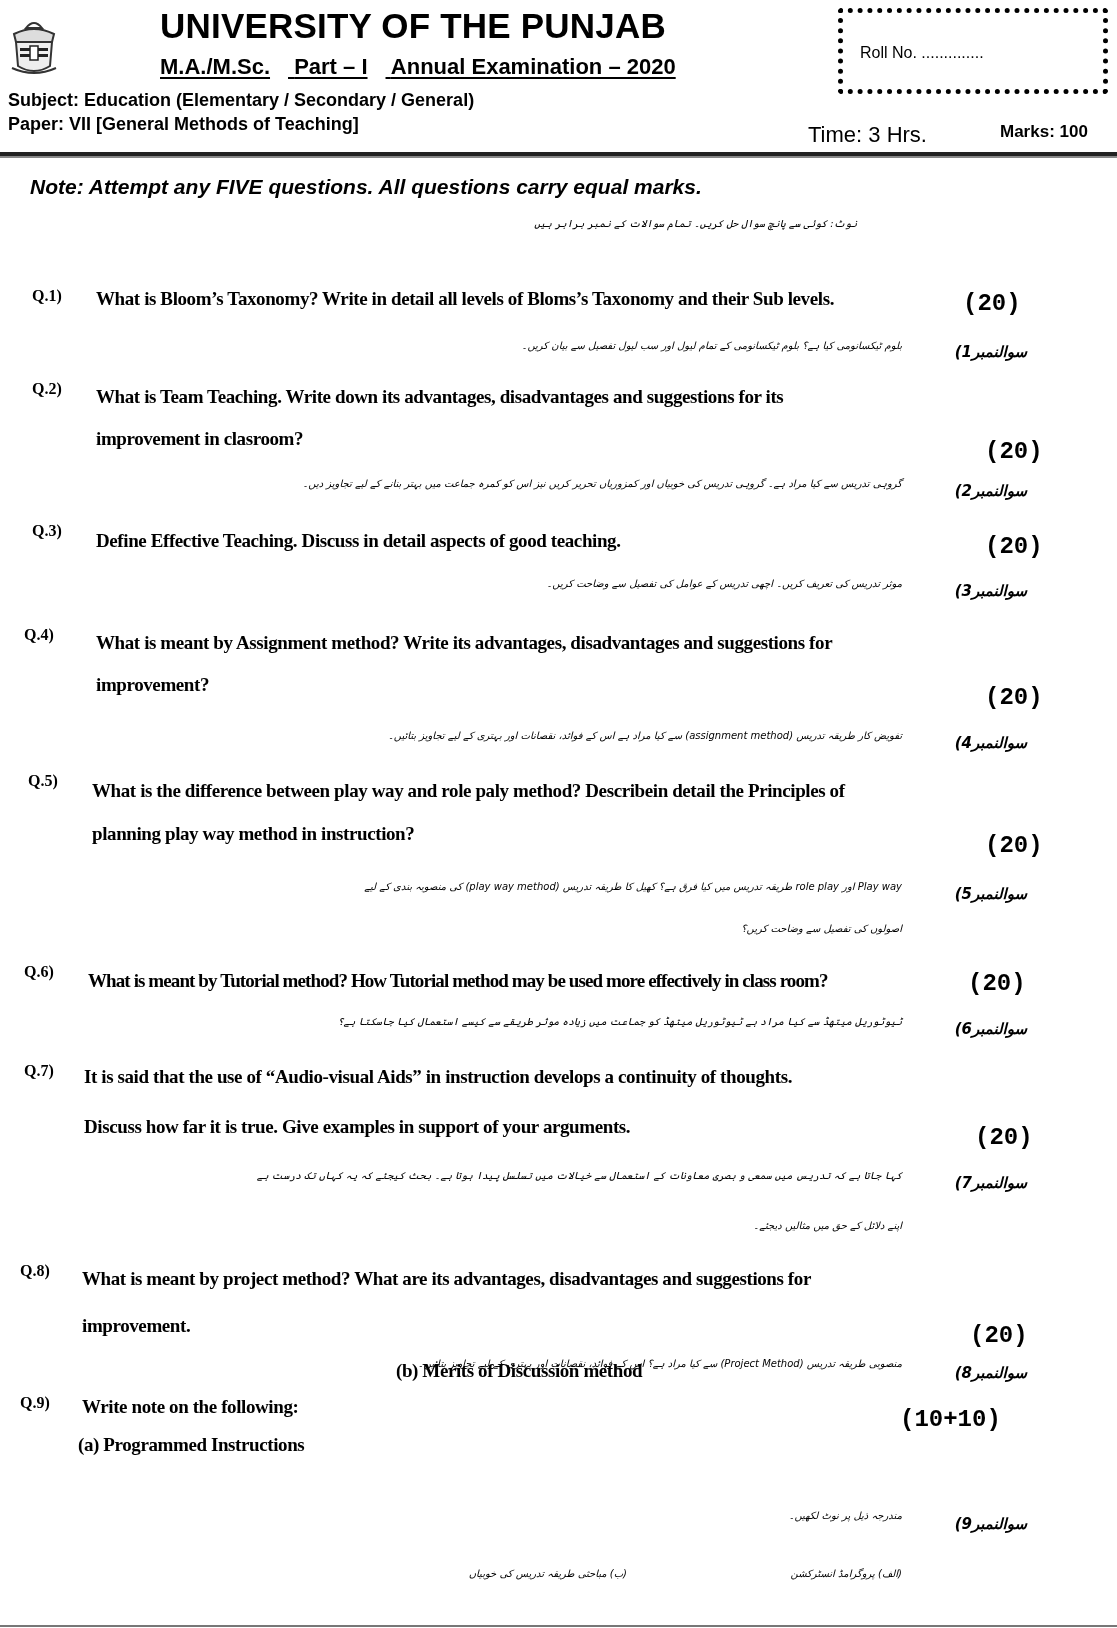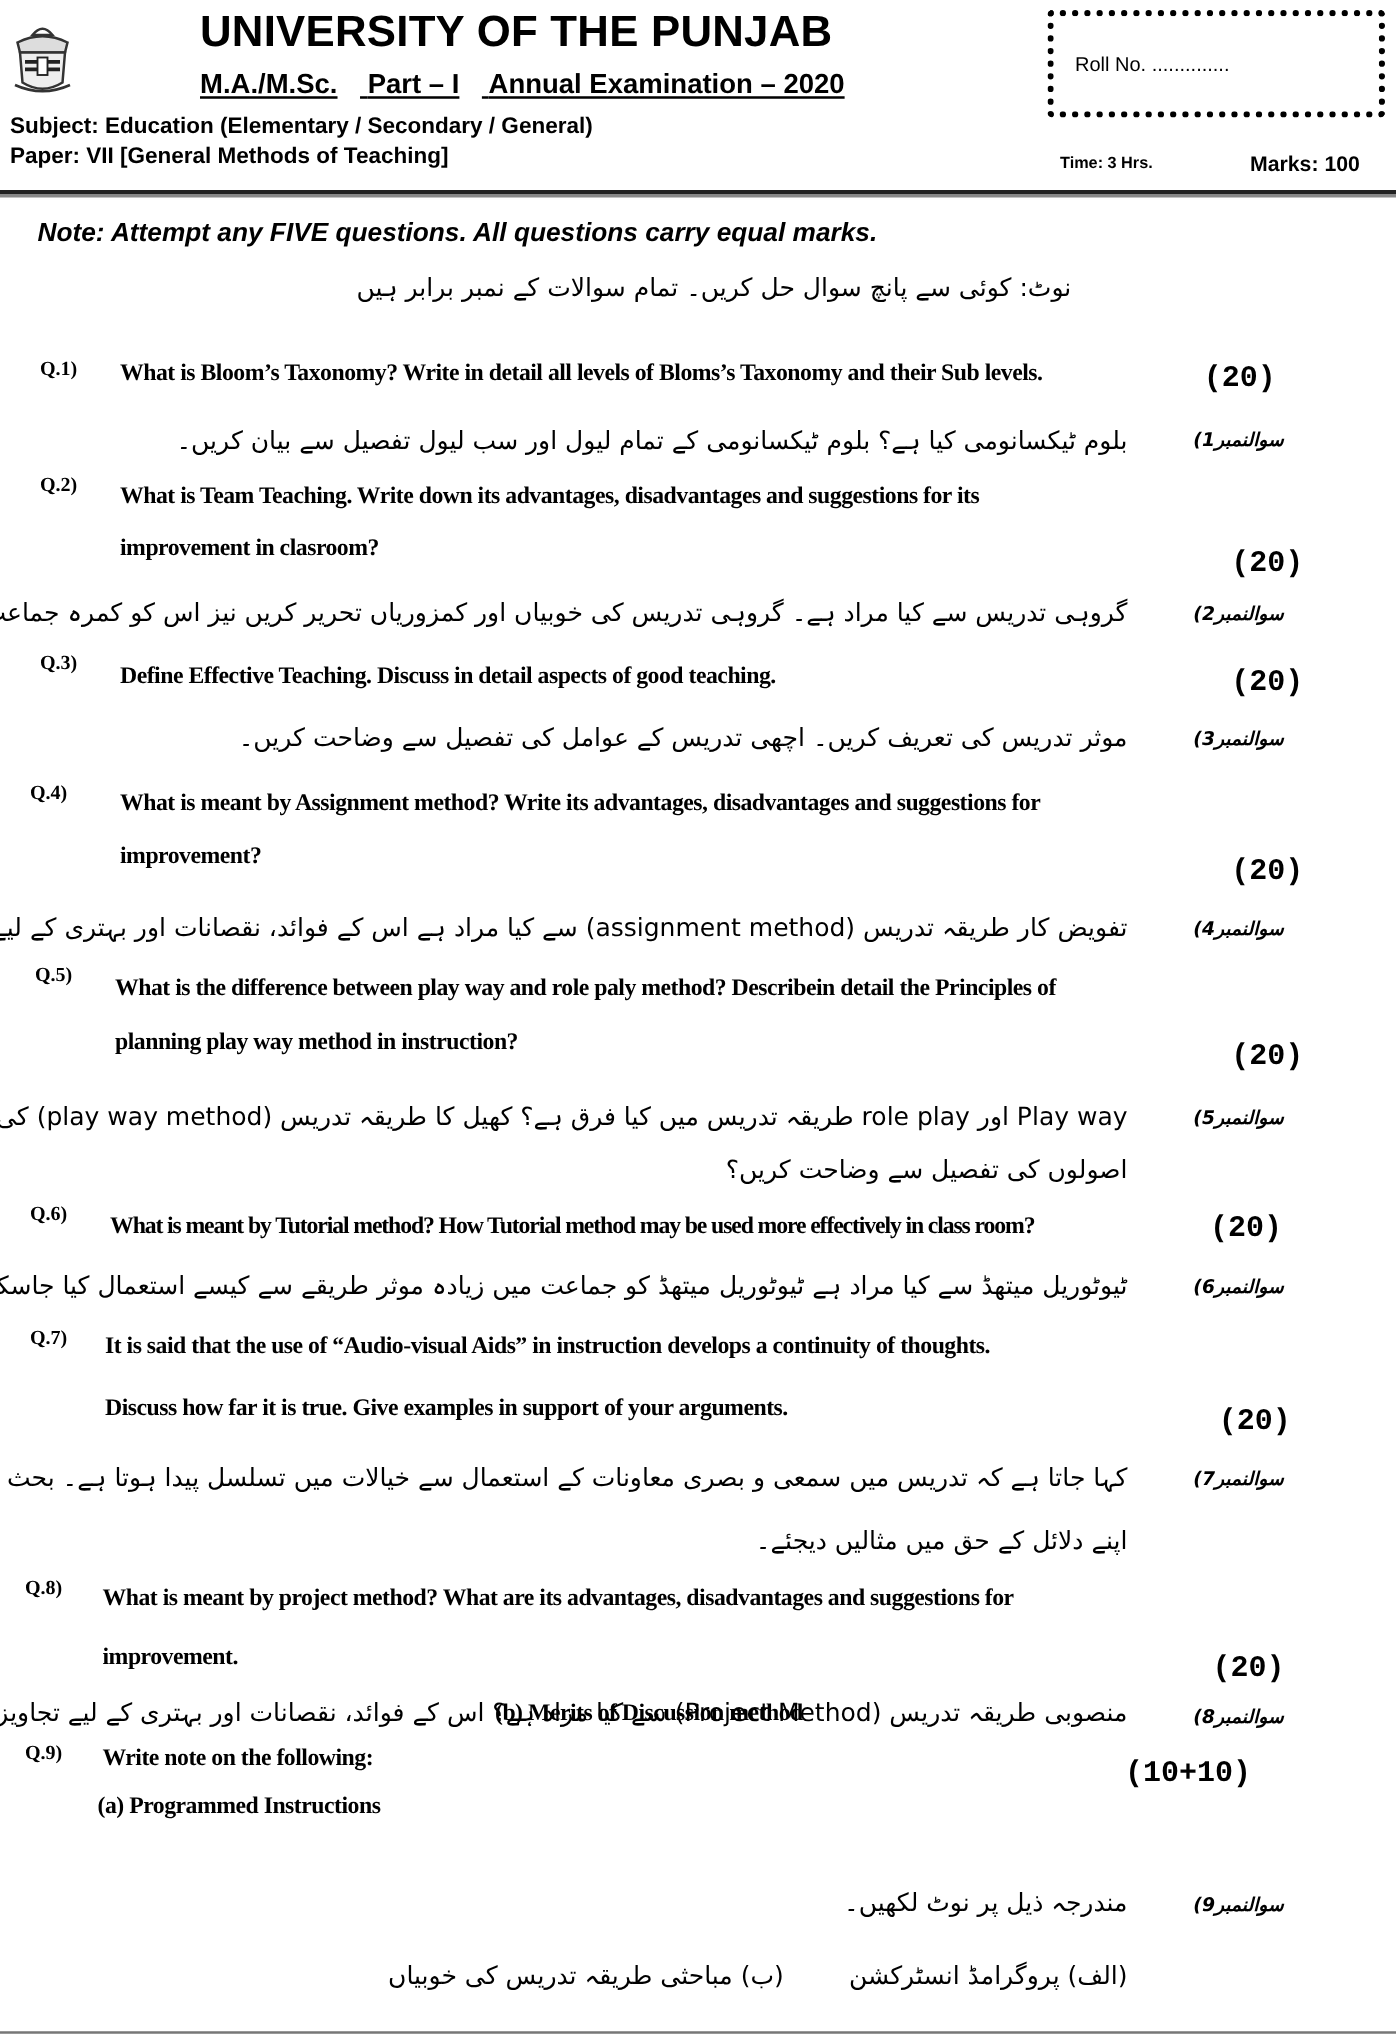--- a/index.html
+++ b/index.html
@@ -10,26 +10,26 @@
 
   
   .logo { position: absolute; left: 6px; top: 18px; width: 56px; height: 60px; }
   .uni-title { left: 160px; top: 6px; font-family: "Liberation Sans", sans-serif; font-weight: bold; font-size: 35px; letter-spacing: 0.2px; }
   .exam-line { left: 160px; top: 54px; font-family: "Liberation Sans", sans-serif; font-weight: bold; font-size: 22px; text-decoration: underline; text-decoration-thickness: 2px; text-underline-offset: 3px; }
   .exam-line span { margin-right: 18px; }
   .subject { left: 8px; top: 90px; font-family: "Liberation Sans", sans-serif; font-weight: bold; font-size: 18px; }
   .paper { left: 8px; top: 114px; font-family: "Liberation Sans", sans-serif; font-weight: bold; font-size: 18px; }
   .roll-box { position: absolute; left: 838px; top: 8px; width: 270px; height: 86px; border: 5px dotted #000; border-radius: 4px; }
   .roll-text { left: 860px; top: 44px; font-family: "Liberation Sans", sans-serif; font-size: 16px; }
-  .time { left: 848px; top: 122px; font-family: "Liberation Sans", sans-serif; font-weight: bold; font-size: 13px; }
+  .time { left: 808px; top: 122px; font-family: "Liberation Sans", sans-serif; font-weight: normal; font-size: 22px; }
   .marks { left: 1000px; top: 122px; font-family: "Liberation Sans", sans-serif; font-weight: bold; font-size: 17px; }
   .rule { position: absolute; left: 0; top: 152px; width: 1117px; height: 6px; background: linear-gradient(#222 0, #222 60%, #888 60%, #888 100%); }
 
   .note { left: 30px; top: 175px; font-family: "Liberation Sans", sans-serif; font-weight: bold; font-style: italic; font-size: 21px; }
-  .urdu { font-family: "DejaVu Sans", sans-serif; font-size: 20px; direction: rtl; }
+  .urdu { font-family: "DejaVu Sans", sans-serif; font-style: italic; font-size: 10px; direction: rtl; }
   .note-urdu { right: 260px; top: 218px; }
 
   
   .qnum { font-family: Liberation Serif, serif; font-weight: bold; font-size: 16px; }
   .qtext { font-family: "Liberation Serif", serif; font-weight: bold; font-size: 19px; letter-spacing: -0.4px; text-align: center; }
   .marks-tag { font-family: Liberation Mono, monospace; font-weight: bold; font-size: 24px; }
   .ulabel { font-family: "DejaVu Sans", sans-serif; font-weight: bold; font-style: italic; font-size: 15px; direction: rtl; margin-left: 21px; }
   .bottom-rule { position: absolute; left: 0; top: 1625px; width: 1117px; height: 2px; background: #777; }
 </style>
 </head>

